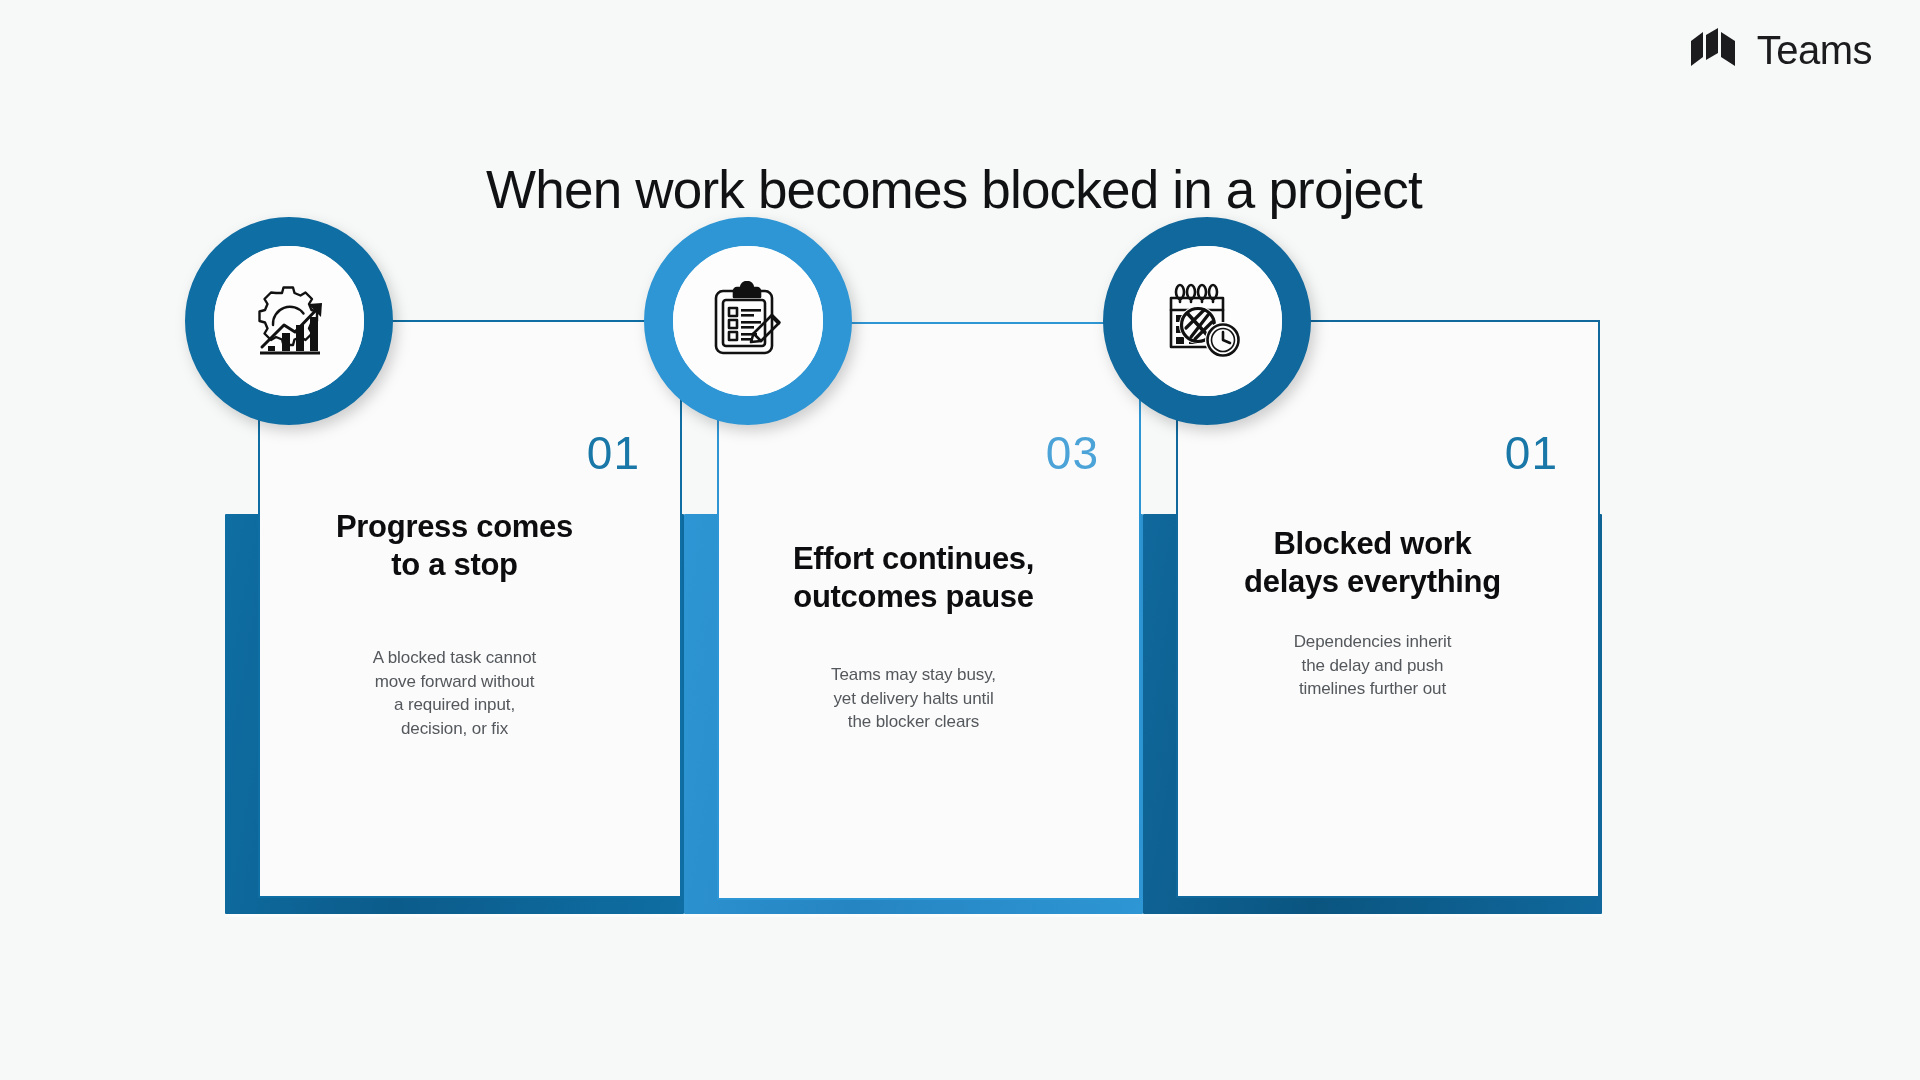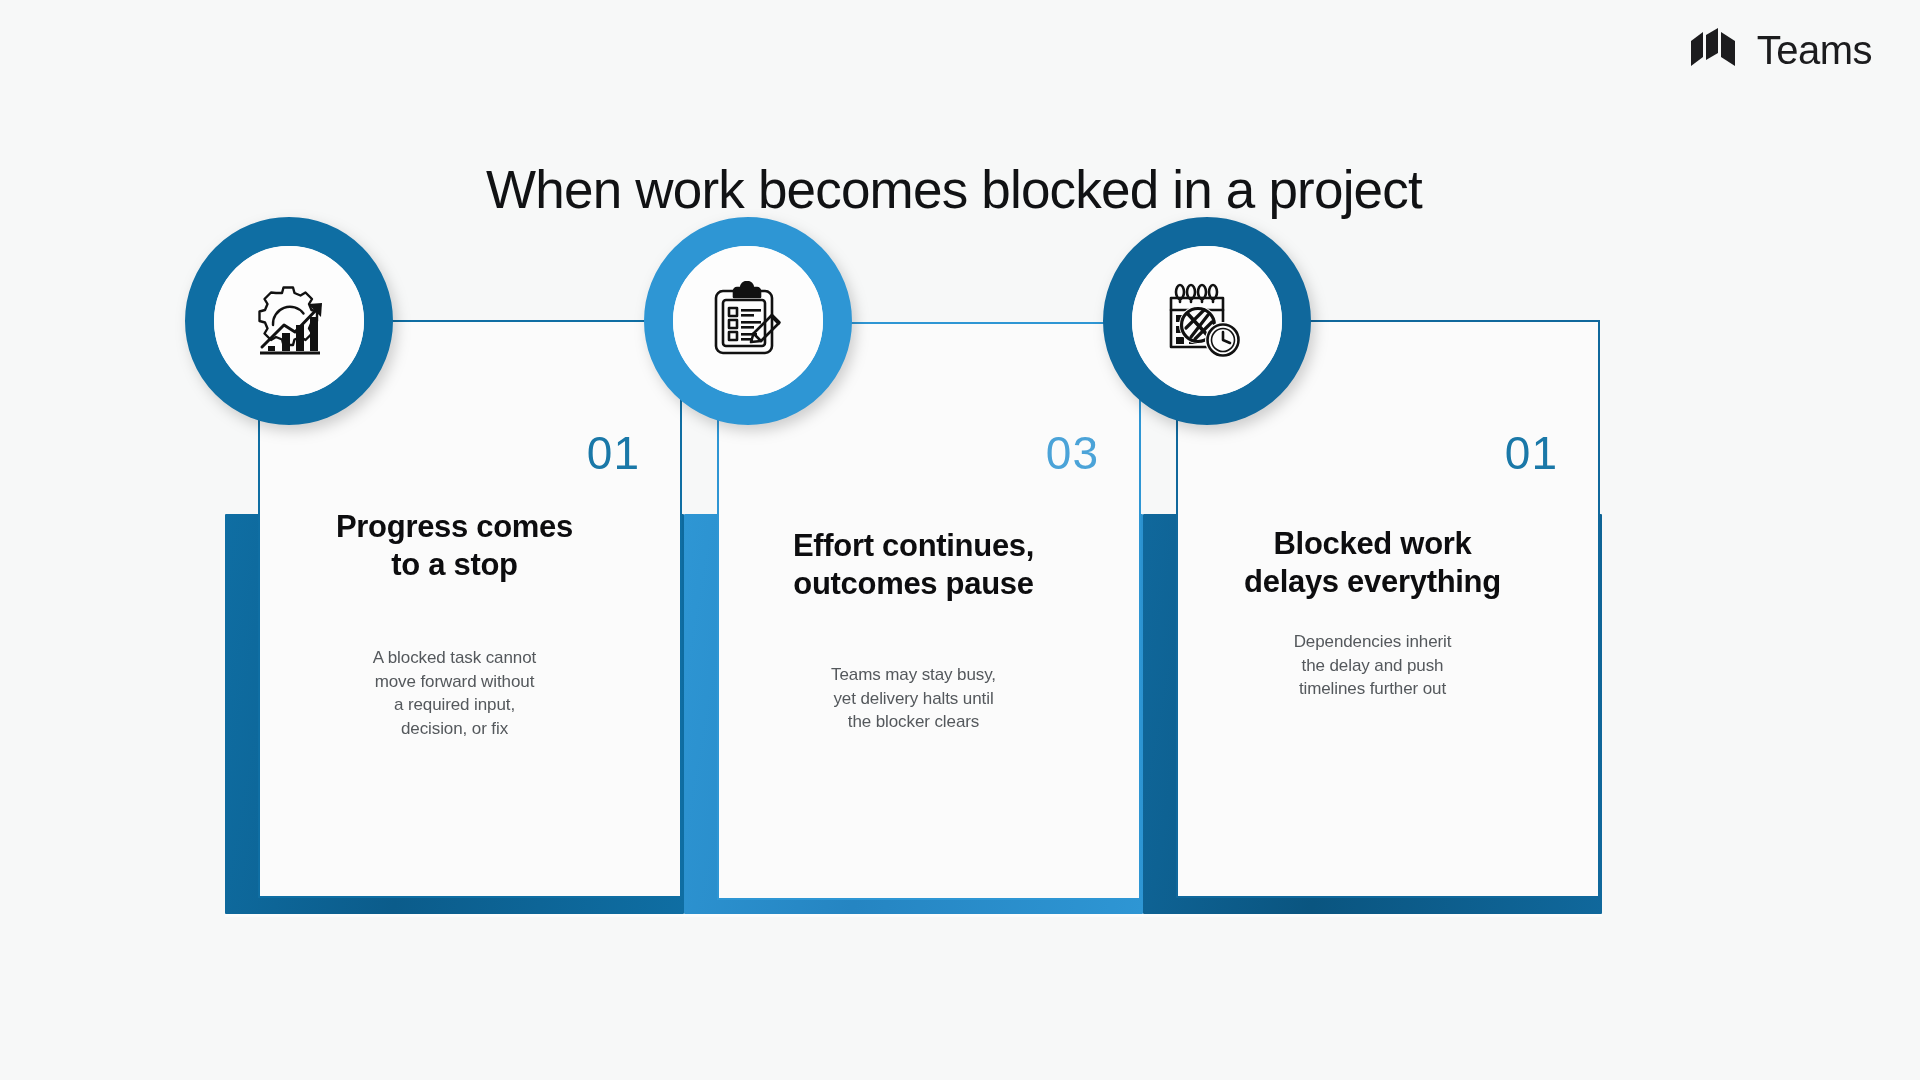--- a/index.html
+++ b/index.html
@@ -158,21 +158,21 @@
     font-weight: 400;
     color: #54585c;
     line-height: 1.39;
     letter-spacing: -0.1px;
     z-index: 4;
     white-space: pre-line;
   }
 
   
   .card.c2 .card-panel { top: 70px; }
-  .card.c2 .card-heading { top: 275px; }
+  .card.c2 .card-heading { top: 288px; }
   .card.c2 .card-body { top: 411px; }
   .card.c3 .card-heading { top: 273px; }
   .card.c3 .card-body { top: 378px; }
 </style>
 </head>
 <body>
 
 <div class="brand">
   <span class="brand-mark">
     <svg width="56" height="40" viewBox="0 0 56 40" aria-hidden="true">

